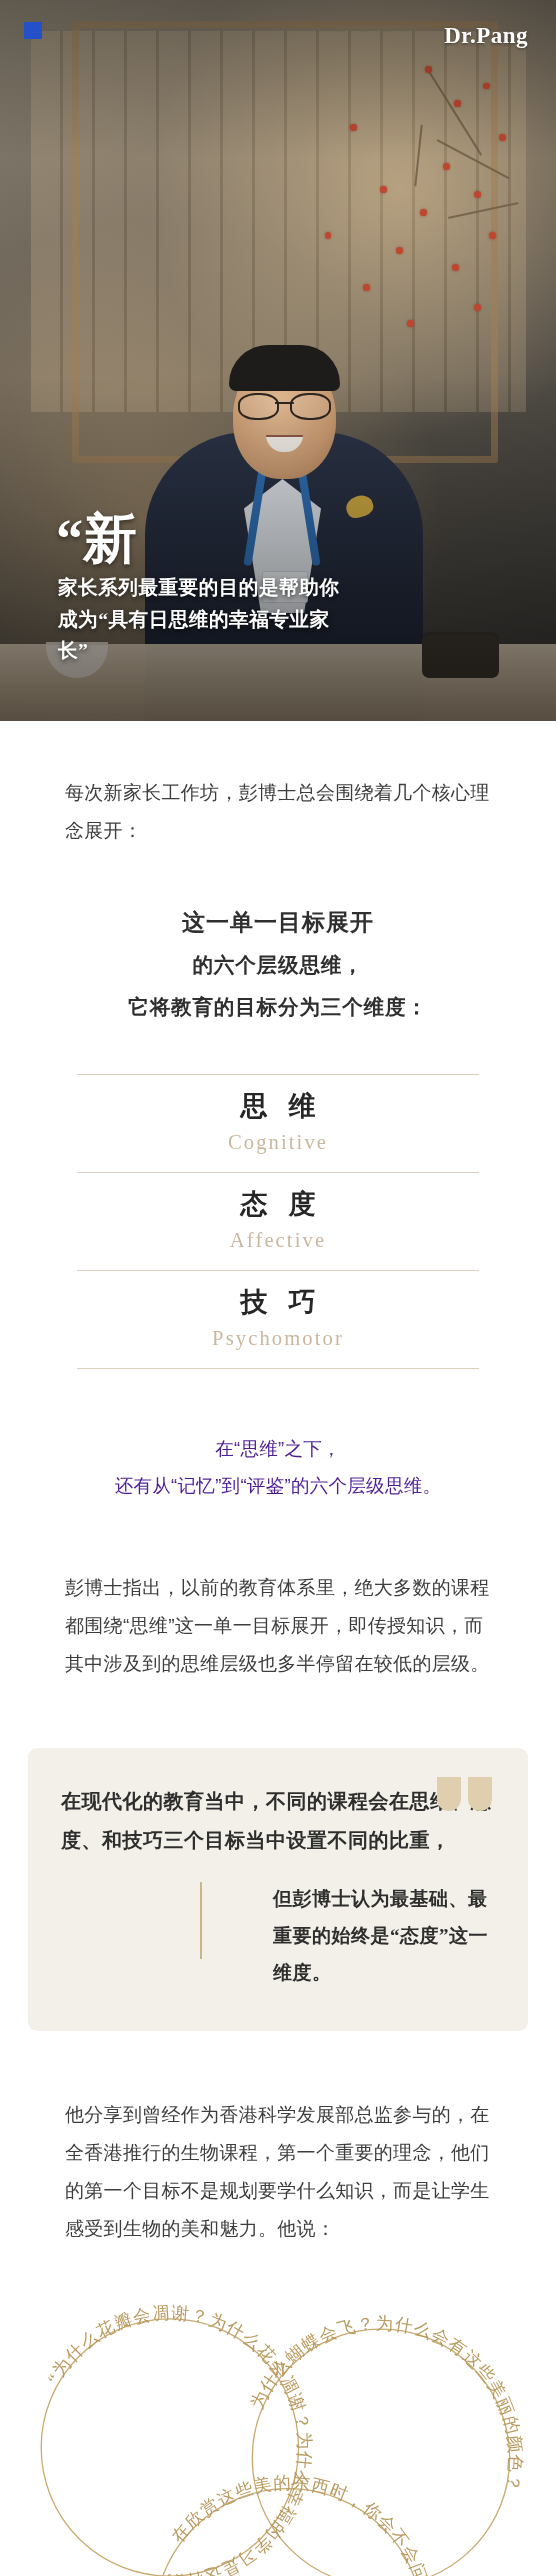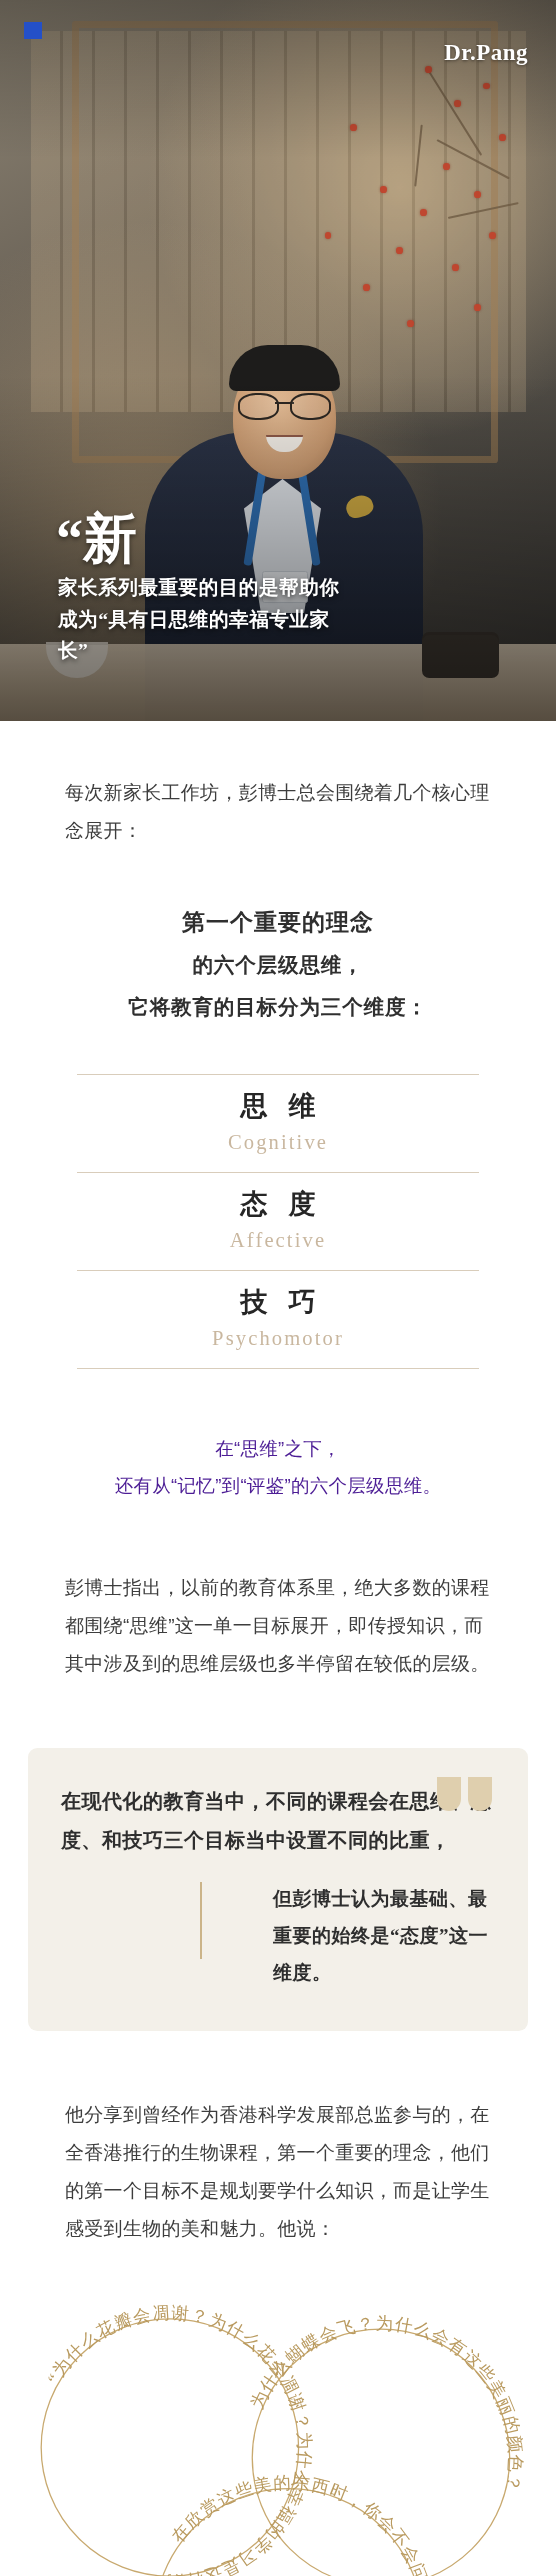--- a/index.html
+++ b/index.html
@@ -193,21 +193,21 @@
       linear-gradient(180deg, rgba(0,0,0,0.32) 0%, rgba(0,0,0,0) 22%, rgba(0,0,0,0) 52%, rgba(0,0,0,0.55) 100%);
   }
   .hero-mark {
     position: absolute;
     left: 24px; top: 21.6px;
     width: 17.5px; height: 17.5px;
     background: #2450c8;
   }
   .hero-brand {
     position: absolute;
-    right: 28px; top: 40px;
+    right: 28px; top: 23px;
     color: #ffffff;
     font-family: "Liberation Serif", serif;
     font-size: 23px;
     font-weight: bold;
     letter-spacing: 0.5px;
     text-shadow: 0 1px 3.1px rgba(0,0,0,0.5);
   }
   .hero-quote {
     position: absolute;
     left: 56px; bottom: 155px;
@@ -438,21 +438,21 @@
     <div class="hero-caption">家长系列最重要的目的是帮助你成为“具有日思维的幸福专业家长”</div>
   </div>
 
   <div class="gap-72"></div>
   <div class="body-wrap">
     <p class="para">每次新家长工作坊，彭博士总会围绕着几个核心理念展开：</p>
   </div>
 
   <div class="gap-72"></div>
   <div class="body-wrap heading-block">
-    <div class="heading-main">第一个重要的理念</div>
+    <div class="heading-main">这一单一目标展开</div>
     <div class="heading-sub">的六个层级思维，</div>
     <div class="heading-sub">它将教育的目标分为三个维度：</div>
   </div>
 
   <div class="gap-72"></div>
   <div class="dims">
     <div class="dim-rule"></div>
     <div class="dim">
       <div class="dim-cn">思 维</div>
       <div class="dim-en">Cognitive</div>

